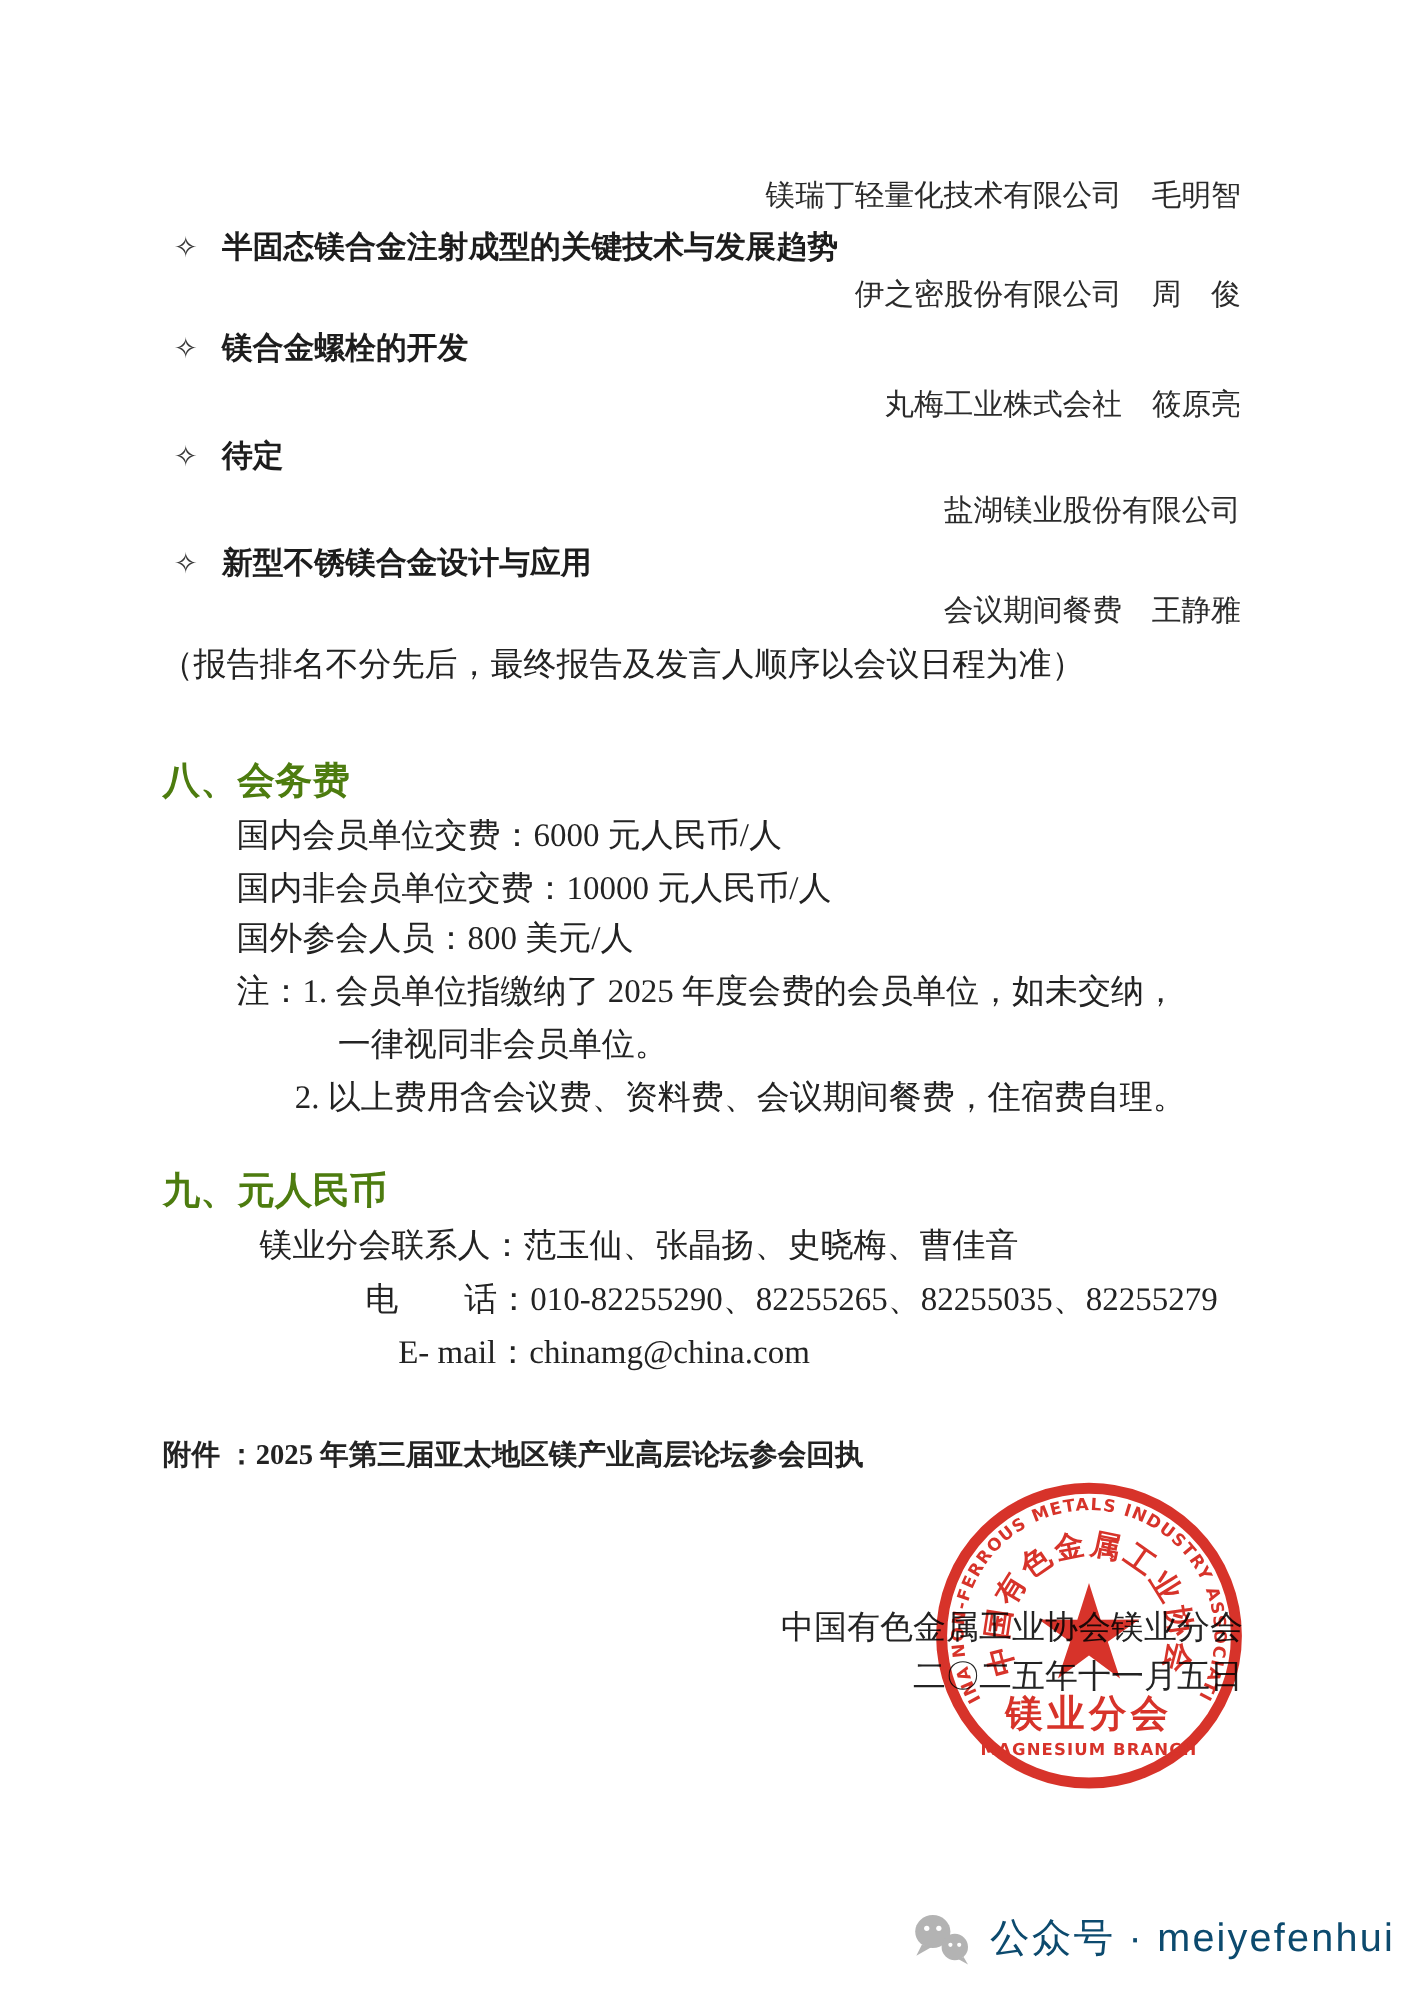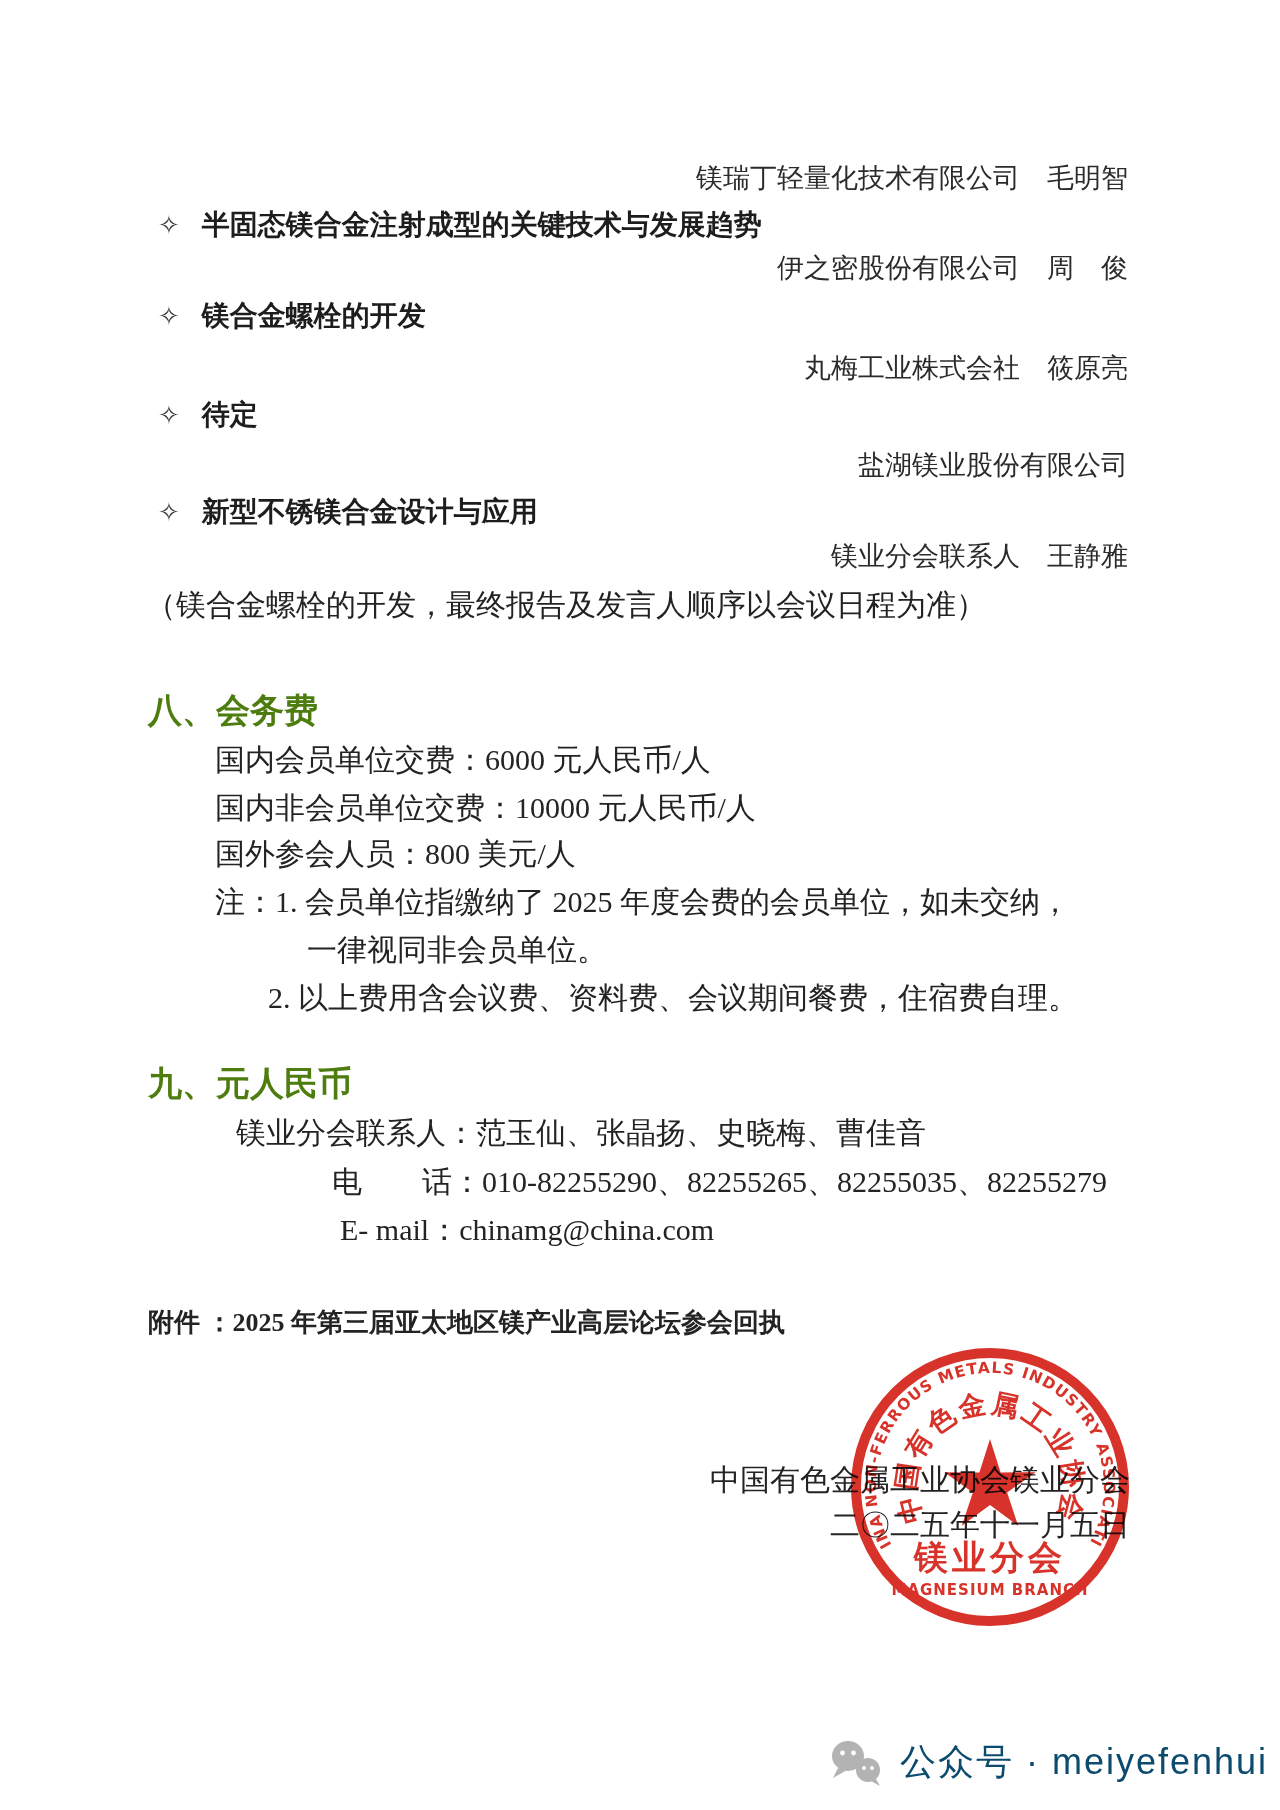--- a/index.html
+++ b/index.html
@@ -120,36 +120,36 @@
   <div class="line topic" style="top:395px">
     <span class="bullet">✧</span><span>待定</span>
   </div>
 
   <div class="line affil" style="top:447px">盐湖镁业股份有限公司</div>
 
   <div class="line topic" style="top:492px">
     <span class="bullet">✧</span><span>新型不锈镁合金设计与应用</span>
   </div>
 
-  <div class="line affil" style="top:538px">镁业分会联系人　王静雅</div>
+  <div class="line affil" style="top:538px">会议期间餐费　王静雅</div>
 
-  <div class="line order-note" style="top:585px">（镁合金螺栓的开发，最终报告及发言人顺序以会议日程为准）</div>
+  <div class="line order-note" style="top:585px">（报告排名不分先后，最终报告及发言人顺序以会议日程为准）</div>
 
   <div class="line section-heading" style="top:690px">八、会务费</div>
   <div class="line body-serif" style="top:740px;left:215px">国内会员单位交费：6000 元人民币/人</div>
   <div class="line body-serif" style="top:788px;left:215px">国内非会员单位交费：10000 元人民币/人</div>
   <div class="line body-serif" style="top:834px;left:215px">国外参会人员：800 美元/人</div>
   <div class="line body-serif" style="top:882px;left:215px">注：1. 会员单位指缴纳了 2025 年度会费的会员单位，如未交纳，</div>
   <div class="line body-serif" style="top:930px;left:307px">一律视同非会员单位。</div>
   <div class="line body-serif" style="top:978px;left:268px">2. 以上费用含会议费、资料费、会议期间餐费，住宿费自理。</div>
 
   <div class="line section-heading" style="top:1063px">九、元人民币</div>
   <div class="line body-serif" style="top:1113px;left:236px">镁业分会联系人：范玉仙、张晶扬、史晓梅、曹佳音</div>
   <div class="line body-serif" style="top:1162px;left:332px">电　　话：010-82255290、82255265、82255035、82255279</div>
-  <div class="line body-serif" style="top:1210px;left:340px">E- mail：chinamg@china.com</div>
+  <div class="line body-serif" style="top:1210px;left:362px">E- mail：chinamg@china.com</div>
 
   <div class="line attachment" style="top:1303px">附件 ：2025 年第三届亚太地区镁产业高层论坛参会回执</div>
 
   <div class="line signature" style="top:1460px">中国有色金属工业协会镁业分会</div>
   <div class="line signature" style="top:1505px">二〇二五年十一月五日</div>
 
   <svg class="stamp" viewBox="0 0 288 288" aria-hidden="true">
     <defs>
       <path id="arcEn" d="M 45.3 201 A 114 114 0 1 1 242.7 201" fill="none"></path>
       <path id="arcCn" d="M 76.9 175.3 A 74 74 0 1 1 211.1 175.3" fill="none"></path>

